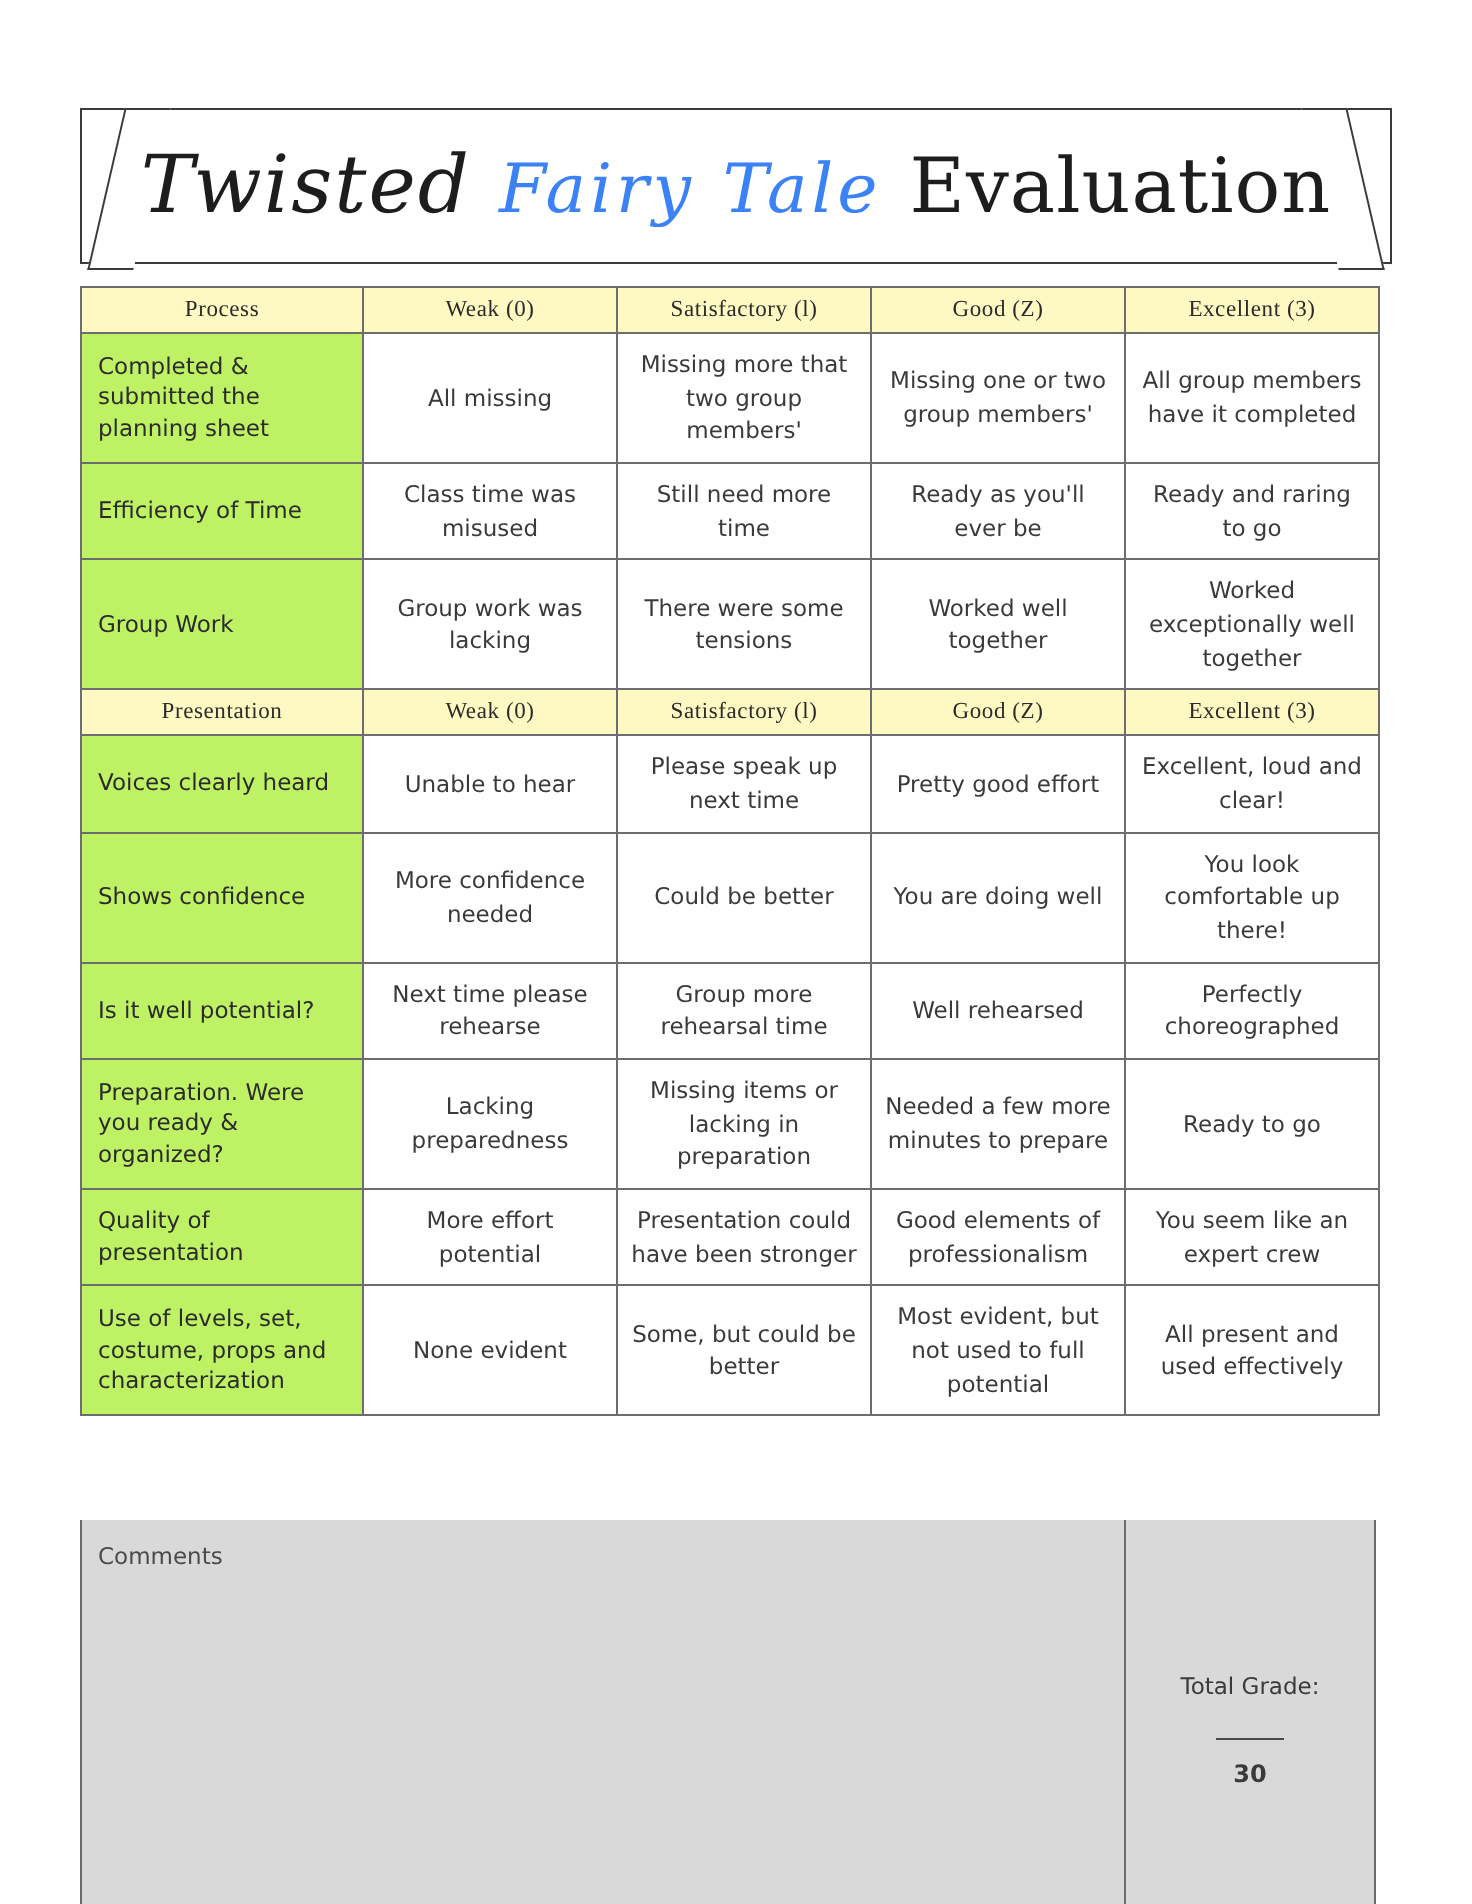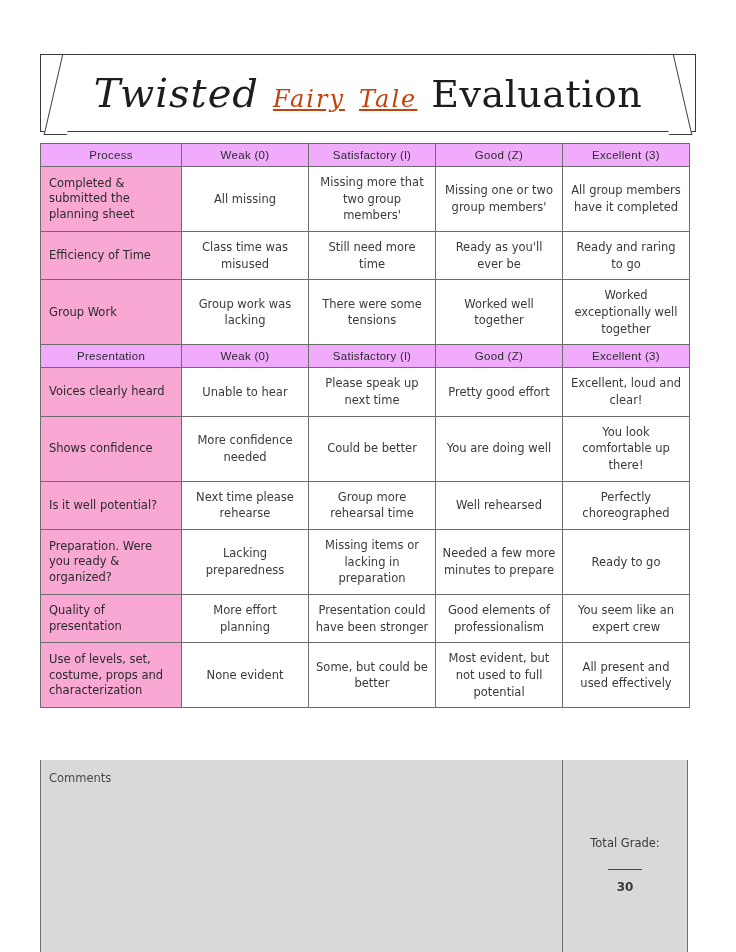--- a/index.html
+++ b/index.html
@@ -59,24 +59,23 @@
     white-space: nowrap;
   }
   .title-word-script {
     font-family: "DejaVu Serif", serif;
     font-style: italic;
     font-size: 40px;
     letter-spacing: 1px;
     color: #1d1d1d;
   }
   .title-word-script.thin {
-    font-size: 24px;
-    color: #c2410c;
+    font-size: 34px;
+    color: #3b82f6;
     letter-spacing: 2px;
-    text-decoration: underline;
   }
   .title-word-plain {
     font-family: "DejaVu Serif", serif;
     font-size: 38px;
     color: #1d1d1d;
     letter-spacing: 0.5px;
   }
 
   
   .rubric {
@@ -89,35 +88,35 @@
   }
   .rubric td, .rubric th {
     border: 1px solid #6d6d6d;
     vertical-align: middle;
     box-sizing: border-box;
   }
   col.c-crit { width: 141px; }
   col.c-lvl  { width: 127px; }
 
   .hdr-row td {
-    background: #f0abfc;
+    background: #fef9c3;
     text-align: center;
     font-size: 11.5px;
-    font-family: Liberation Sans, sans-serif;
+    font-family: Liberation Serif, serif;
     letter-spacing: 0.3px;
     padding: 5px 2px;
     color: #2b2b2b;
     height: 22px;
   }
   .hdr-row td.crit-hdr {
     text-align: center;
   }
 
   td.crit {
-    background: #f9a8d4;
+    background: #bef264;
     font-size: 11.5px;
     line-height: 1.35;
     padding: 7px 7px 7px 8px;
     color: #2b2b2b;
     font-family: "DejaVu Sans", sans-serif;
   }
   td.cell {
     background: #ffffff;
     text-align: center;
     font-size: 11.5px;
@@ -265,21 +264,21 @@
       </tr>
       <tr>
         <td class="crit">Preparation.  Were you ready &amp; organized?</td>
         <td class="cell">Lacking preparedness</td>
         <td class="cell">Missing items or lacking in preparation</td>
         <td class="cell">Needed a few more minutes to prepare</td>
         <td class="cell">Ready to go</td>
       </tr>
       <tr>
         <td class="crit">Quality of presentation</td>
-        <td class="cell">More effort planning</td>
+        <td class="cell">More effort potential</td>
         <td class="cell">Presentation could have been stronger</td>
         <td class="cell">Good elements of professionalism</td>
         <td class="cell">You seem like an expert crew</td>
       </tr>
       <tr>
         <td class="crit">Use of levels, set, costume, props and characterization</td>
         <td class="cell">None evident</td>
         <td class="cell">Some, but could be better</td>
         <td class="cell">Most evident, but not used to full potential</td>
         <td class="cell">All present and used effectively</td>

